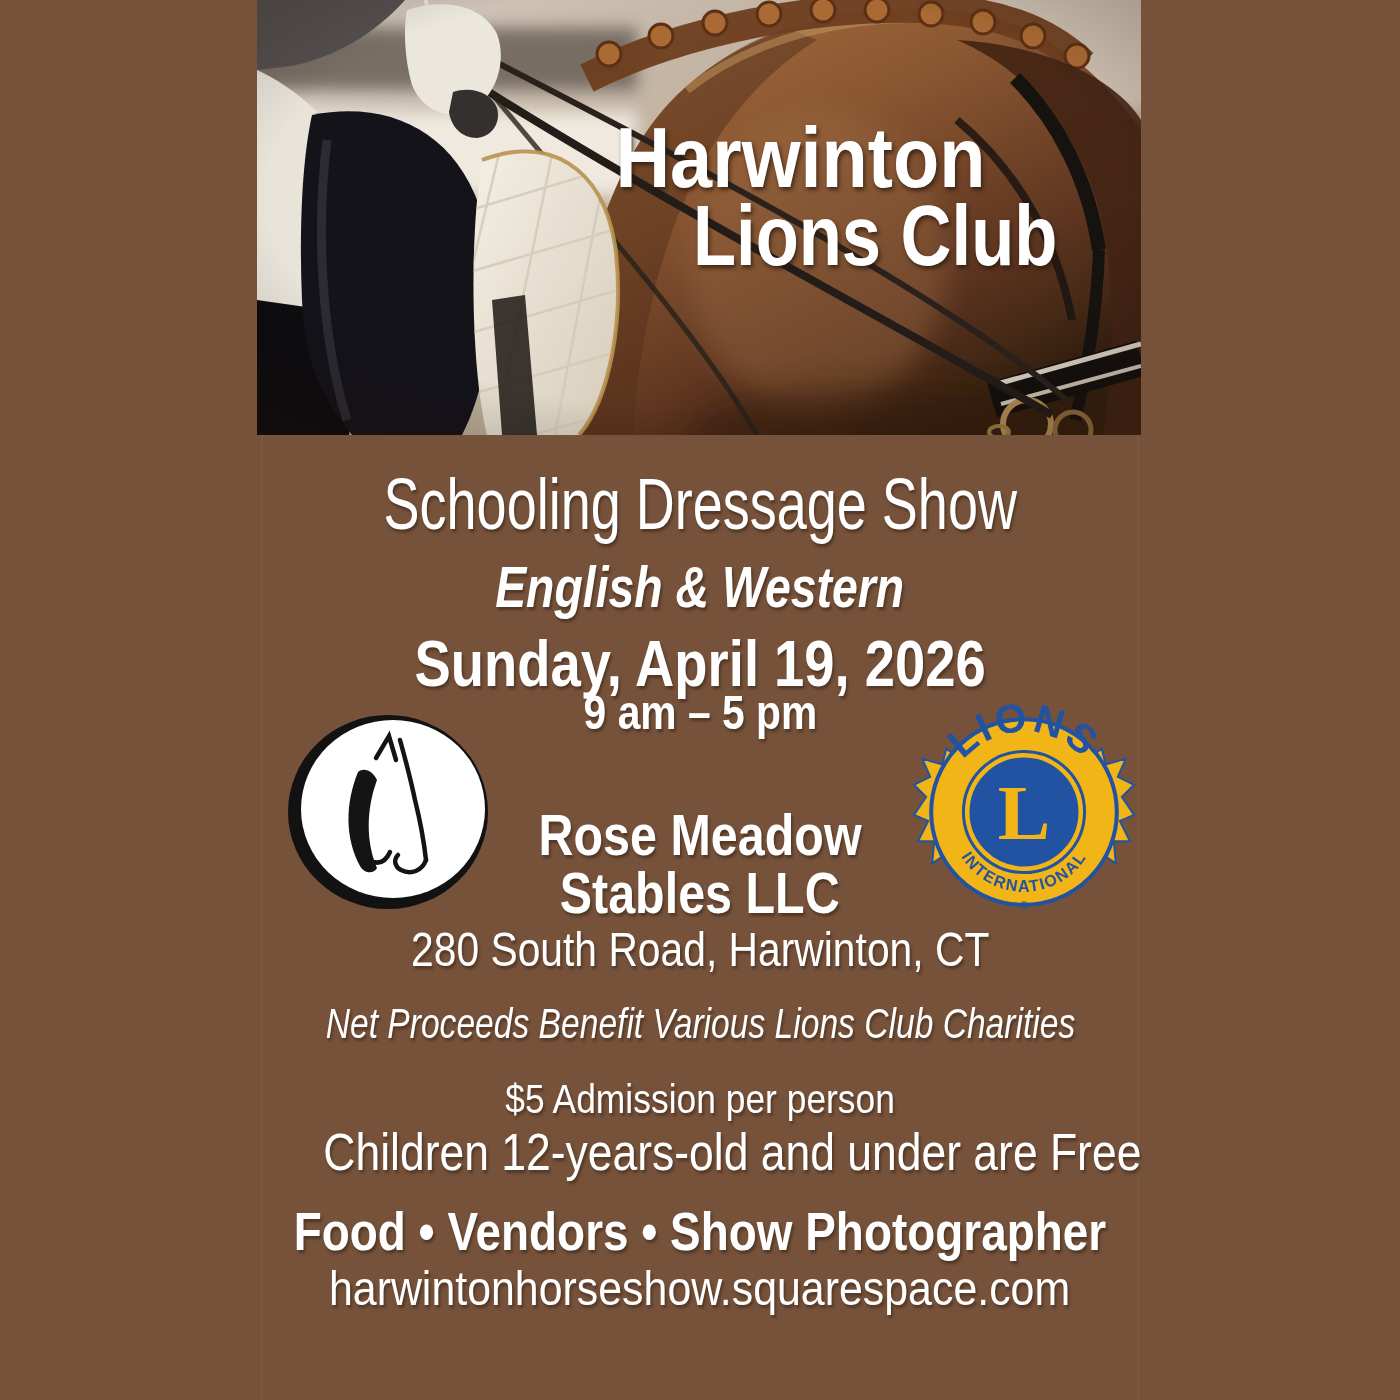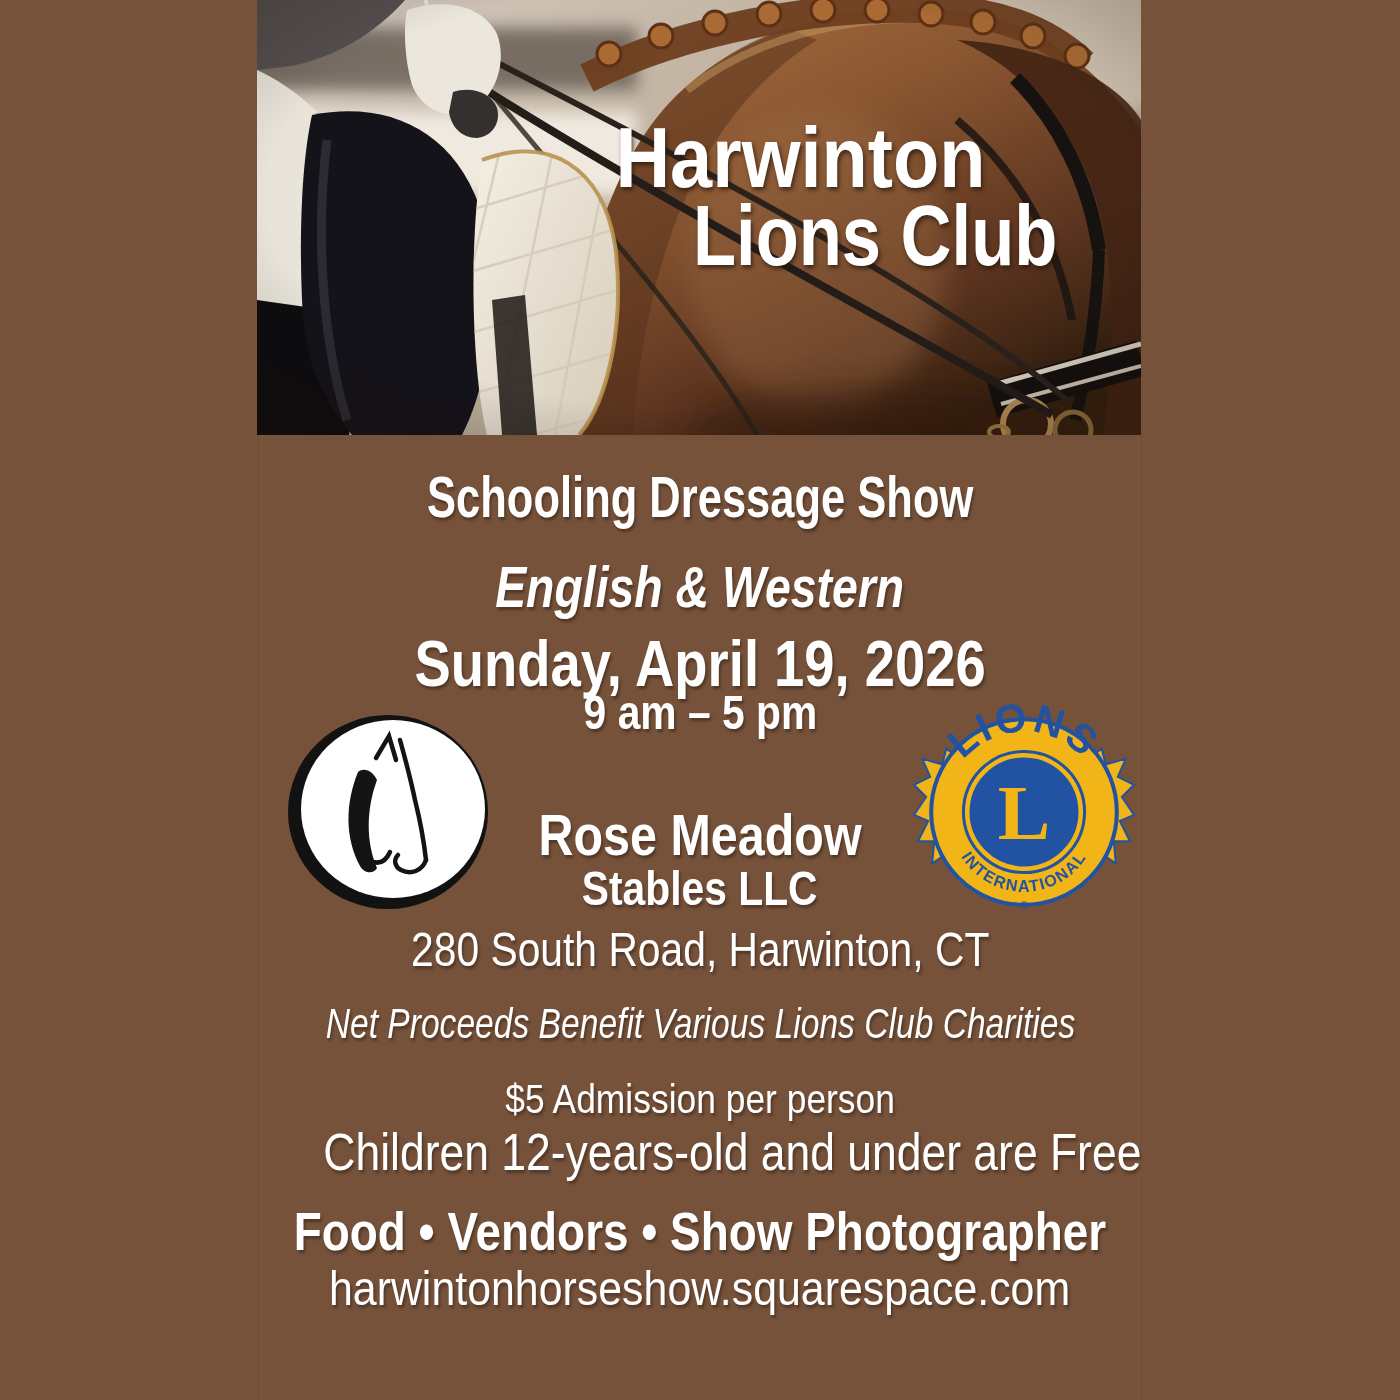--- a/index.html
+++ b/index.html
@@ -25,26 +25,26 @@
   .photo-title .tx { display:inline-block; transform-origin:100% 50%; }
   .pt1 { top:114px; right:156px; } .pt1 .tx { transform:scaleX(.88); }
   .pt2 { top:192px; right:84px; }  .pt2 .tx { transform:scaleX(.82); }
 
   
   .ln {
     position:absolute; left:0; width:100%; text-align:center; color:#ffffff;
     line-height:1; white-space:nowrap; text-shadow:2px 3px 3px rgba(56,36,22,.6);
   }
   .ln .tx { display:inline-block; transform-origin:50% 50%; }
-  .ln-title  { top:468px;  font-size:58px; font-weight:bold; }           .ln-title .tx  { transform:scaleX(.75); }
+  .ln-title  { top:468px;  font-size:72px; font-weight:normal; }           .ln-title .tx  { transform:scaleX(.75); }
   .ln-sub    { top:558px;  font-size:58px; font-weight:bold; font-style:italic; } .ln-sub .tx { transform:scaleX(.80); }
   .ln-date   { top:632px;  font-size:64px; font-weight:bold; }           .ln-date .tx   { transform:scaleX(.85); }
   .ln-time   { top:689px;  font-size:48px; font-weight:bold; }           .ln-time .tx   { transform:scaleX(.85); }
   .ln-v1     { top:807px;  font-size:57px; font-weight:bold; }           .ln-v1 .tx     { transform:scaleX(.85); }
-  .ln-v2     { top:865px;  font-size:48px; font-weight:bold; }           .ln-v2 .tx     { transform:scaleX(.85); }
+  .ln-v2     { top:865px;  font-size:57px; font-weight:bold; }           .ln-v2 .tx     { transform:scaleX(.85); }
   .ln-addr   { top:926px;  font-size:48px; }                             .ln-addr .tx   { transform:scaleX(.85); }
   .ln-note   { top:1003px; font-size:42px; font-style:italic; }          .ln-note .tx   { transform:scaleX(.80); }
   .ln-adm    { top:1079px; font-size:40px; }                             .ln-adm .tx    { transform:scaleX(.885); }
   .ln-child  { top:1126px; font-size:52px;padding-left:32px; }                             .ln-child .tx  { transform:scaleX(.855); }
   .ln-feat   { top:1204px; font-size:54px; font-weight:bold; }           .ln-feat .tx   { transform:scaleX(.85); }
   .ln-web    { top:1264px; font-size:49px; }                             .ln-web .tx    { transform:scaleX(.875); }
 
   
   .horse-logo { position:absolute; left:288px; top:714px; width:202px; height:196px; }
   .lions-logo { position:absolute; left:912px; top:700px; width:224px; height:224px; }

